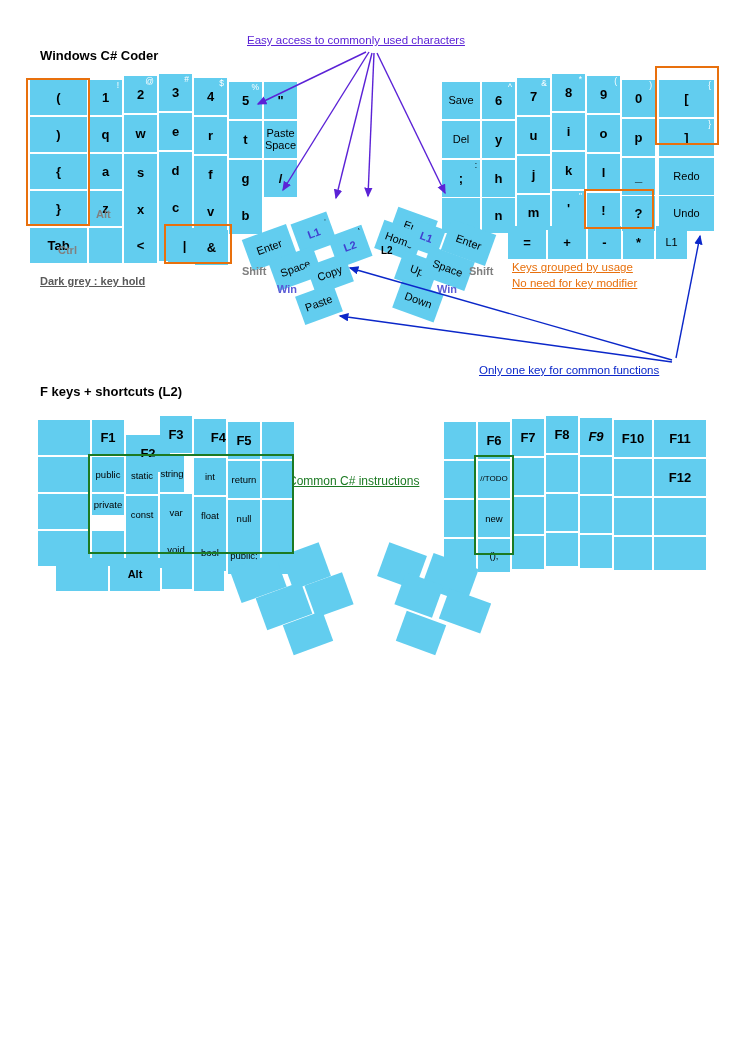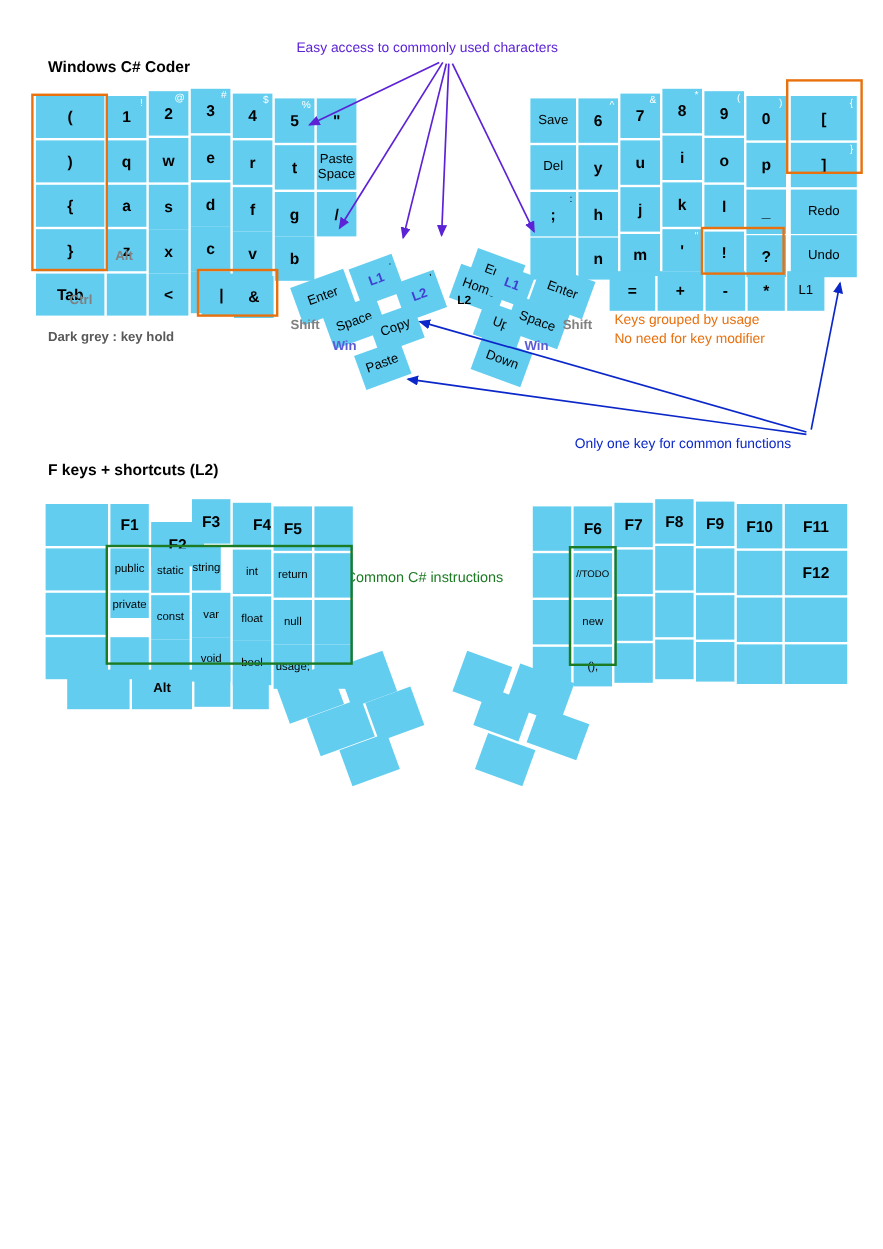--- a/index.html
+++ b/index.html
@@ -28,20 +28,21 @@
     position: absolute;
     font-weight: bold;
     font-size: 13px;
     color: #000;
     white-space: nowrap;
   }
   .note {
     position: absolute;
     font-size: 11.5px;
     white-space: nowrap;
+    text-decoration: underline;
   }
   .note.purple { color: #5b22d6; }
   .note.blue { color: #0b27c9; }
   .note.orange { color: #e8700d; }
   .note.green { color: #1c7a23; font-size: 12px; }
   .note.grey { color: #595959; font-weight: bold; font-size: 11px; }
 
   .key {
     position: absolute;
     background: #62cdef;
@@ -454,21 +455,21 @@
   <div class="key" style="left:38px; top:531px; width:52px; height:35px;"></div>
   <div class="key" style="left:92px; top:531px; width:32px; height:35px;"></div>
   <div class="key" style="left:126px; top:533px; width:32px; height:37px;"></div>
   <div class="key tiny" style="left:160px; top:531px; width:32px; height:37px;">
       <span class="main">void</span>
     </div>
   <div class="key tiny" style="left:194px; top:534px; width:32px; height:37px;">
       <span class="main">bool</span>
     </div>
   <div class="key tiny" style="left:228px; top:537px; width:32px; height:37px;">
-      <span class="main">usage;</span>
+      <span class="main">public;</span>
     </div>
   <div class="key" style="left:262px; top:537px; width:32px; height:37px;"></div>
 
   <div class="key" style="left:56px; top:558px; width:52px; height:33px;"></div>
   <div class="key bold2" style="left:110px; top:558px; width:50px; height:33px;">
       <span class="main" style="font-size:11px;">Alt</span>
     </div>
   <div class="key" style="left:162px; top:556px; width:30px; height:33px;"></div>
   <div class="key" style="left:194px; top:558px; width:30px; height:33px;"></div>
 
@@ -487,21 +488,21 @@
   <div class="key" style="left:444px; top:422px; width:32px; height:37px;"></div>
   <div class="key bold2" style="left:478px; top:422px; width:32px; height:37px;">
       <span class="main">F6</span>
     </div>
   <div class="key bold2" style="left:512px; top:419px; width:32px; height:37px;">
       <span class="main">F7</span>
     </div>
   <div class="key bold2" style="left:546px; top:416px; width:32px; height:37px;">
       <span class="main">F8</span>
     </div>
-  <div class="key bold2" style="left:580px; top:418px; width:32px; height:37px;">
+  <div class="key bold2" style="left:580px; top:418px; width:32px; height:37px;font-style:italic;">
       <span class="main">F9</span>
     </div>
   <div class="key bold2" style="left:614px; top:420px; width:38px; height:37px;">
       <span class="main">F10</span>
     </div>
   <div class="key bold2" style="left:654px; top:420px; width:52px; height:37px;">
       <span class="main">F11</span>
     </div>
 
   <div class="key" style="left:444px; top:461px; width:32px; height:37px;"></div>

